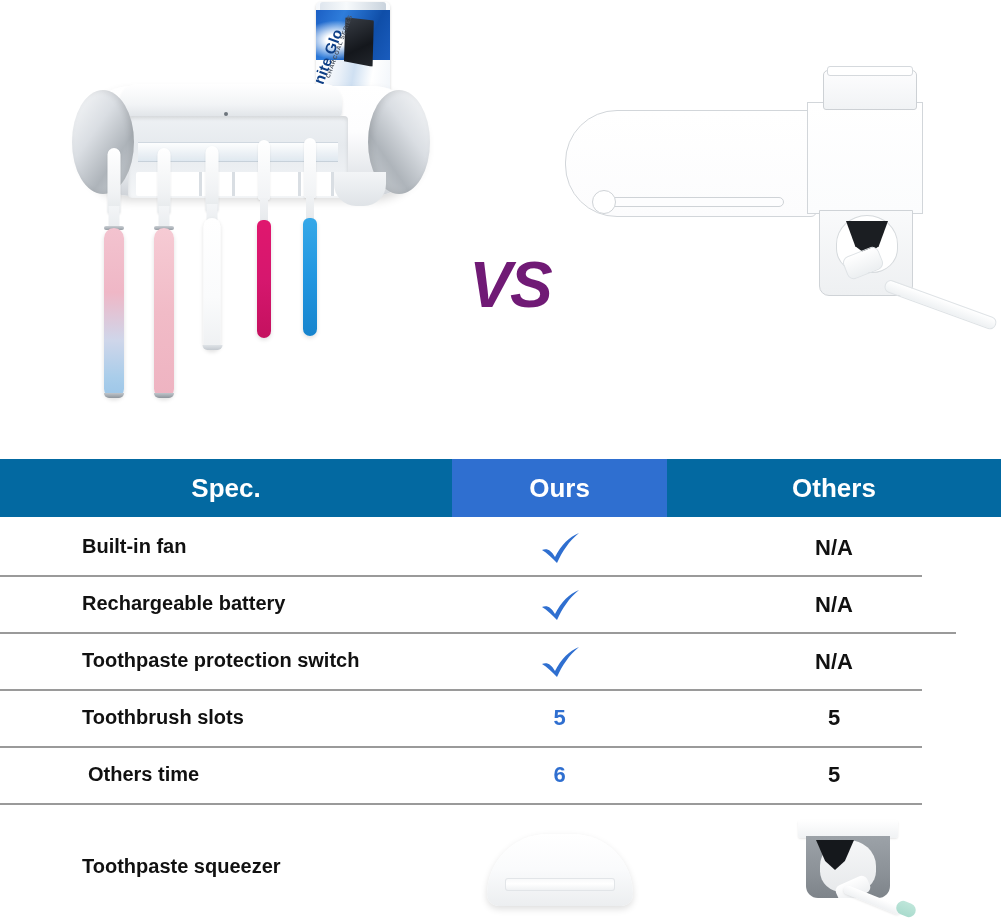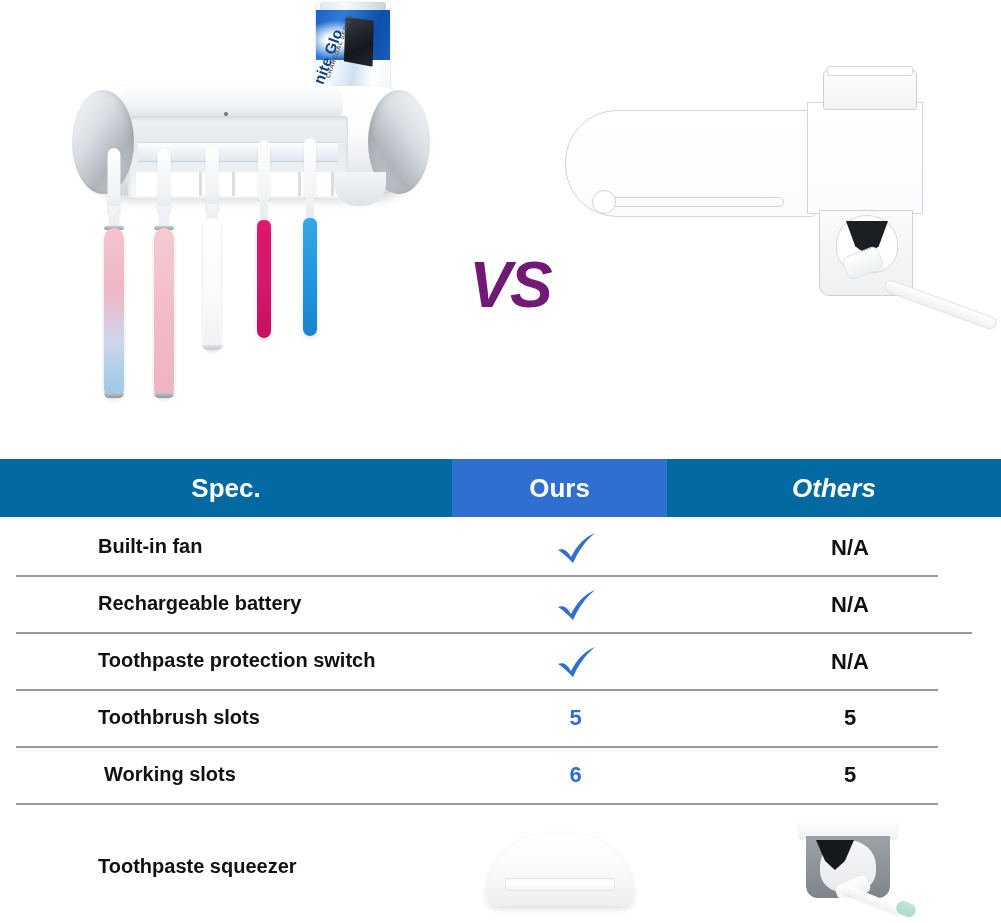--- a/index.html
+++ b/index.html
@@ -324,25 +324,25 @@
     position: absolute; top: 0;
     height: 58px;
     line-height: 58px;
     color: #ffffff;
     font-size: 26px;
     font-weight: bold;
     text-align: center;
   }
   .th-spec  { left: 0px;   width: 452px; }
   .th-ours  { left: 452px; width: 215px; background: #2F6FD0; }
-  .th-other { left: 667px; width: 334px; font-style: italic; }
+  .th-other { left: 667px; width: 334px; }
 
   .trow {
     position: absolute;
-    left: 16px; width: 922px;
+    left: 0; width: 922px;
     border-bottom: 2px solid #9a9a9a;
   }
   .cell-label {
     position: absolute;
     left: 82px;
     font-size: 20px;
     font-weight: bold;
     color: #111111;
     white-space: nowrap;
   }
@@ -568,21 +568,21 @@
     <div class="cell-other" style="top:17px;">N/A</div>
   </div>
 
   <div class="trow" style="top:234px; height:57px;">
     <div class="cell-label" style="top:17px;">Toothbrush slots</div>
     <div class="cell-ours" style="top:16px;">5</div>
     <div class="cell-other" style="top:16px;">5</div>
   </div>
 
   <div class="trow" style="top:291px; height:57px;">
-    <div class="cell-label" style="left:88px; top:17px;">Working slots</div>
+    <div class="cell-label" style="left:88px; top:17px;">Others time</div>
     <div class="cell-ours" style="top:16px;">6</div>
     <div class="cell-other" style="top:16px;">5</div>
   </div>
 
   <div class="trow" style="top:348px; height:120px; border-bottom:none;">
     <div class="cell-label" style="top:52px;">Toothpaste squeezer</div>
   </div>
 </div>
 
 <div class="sq-ours">

